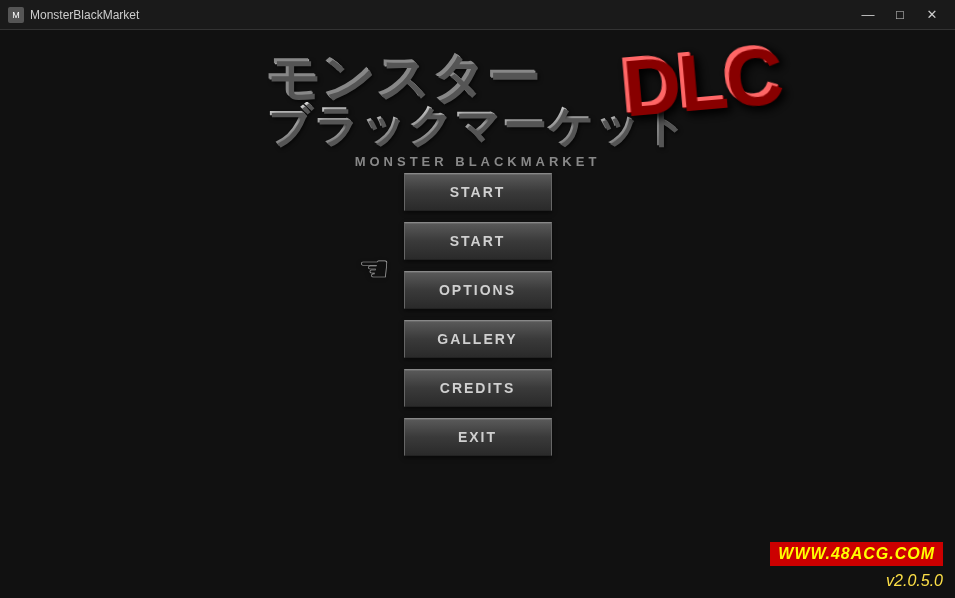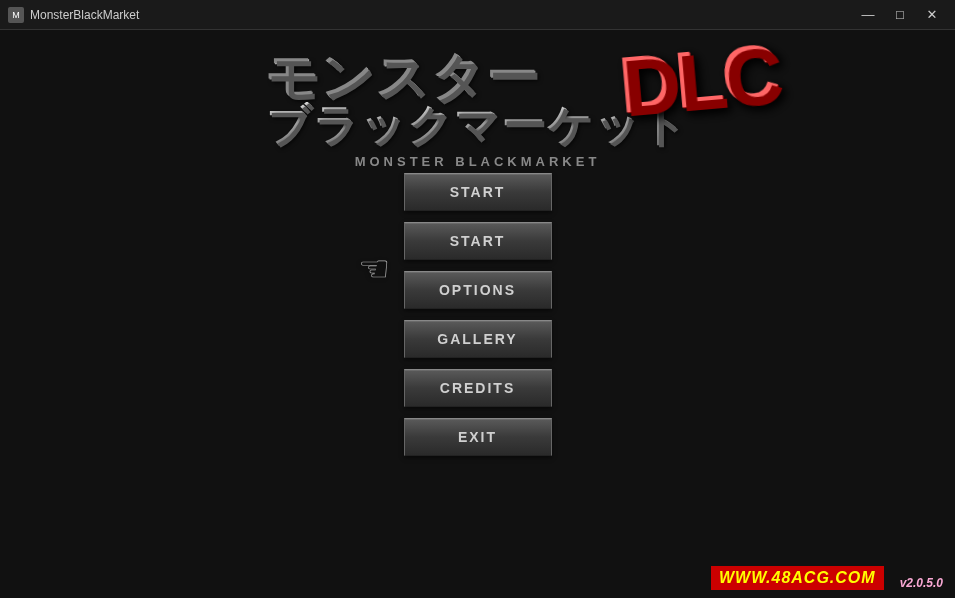--- a/index.html
+++ b/index.html
@@ -201,40 +201,40 @@
       transition: background 0.1s;
       box-shadow: inset 0 1px 0 rgba(255,255,255,0.1), 0 2px 4px rgba(0,0,0,0.5);
     }
 
     
     .watermark {
       position: absolute;
       right: 12px;
       bottom: 8px;
       display: flex;
-      flex-direction: row;
+      flex-direction: column;
       align-items: flex-end;
-      gap: 16px;
+      gap: 6px;
     }
 
     .watermark-url {
       background: #cc0000;
       color: #ffff00;
       font-size: 16px;
       font-weight: 900;
       font-style: italic;
       padding: 3px 8px;
       font-family: 'Arial Black', sans-serif;
       letter-spacing: 1px;
     }
 
     .watermark-version {
-      color: #f9a8d4;
-      font-size: 12px;
-      font-weight: bold;
+      color: #fde047;
+      font-size: 16px;
+      font-weight: normal;
       font-style: italic;
     }
   </style>
 </head>
 <body>
 
 <div class="title-bar">
   <div class="title-bar-left">
     <div class="title-bar-icon">M</div>
     <span>MonsterBlackMarket</span>

